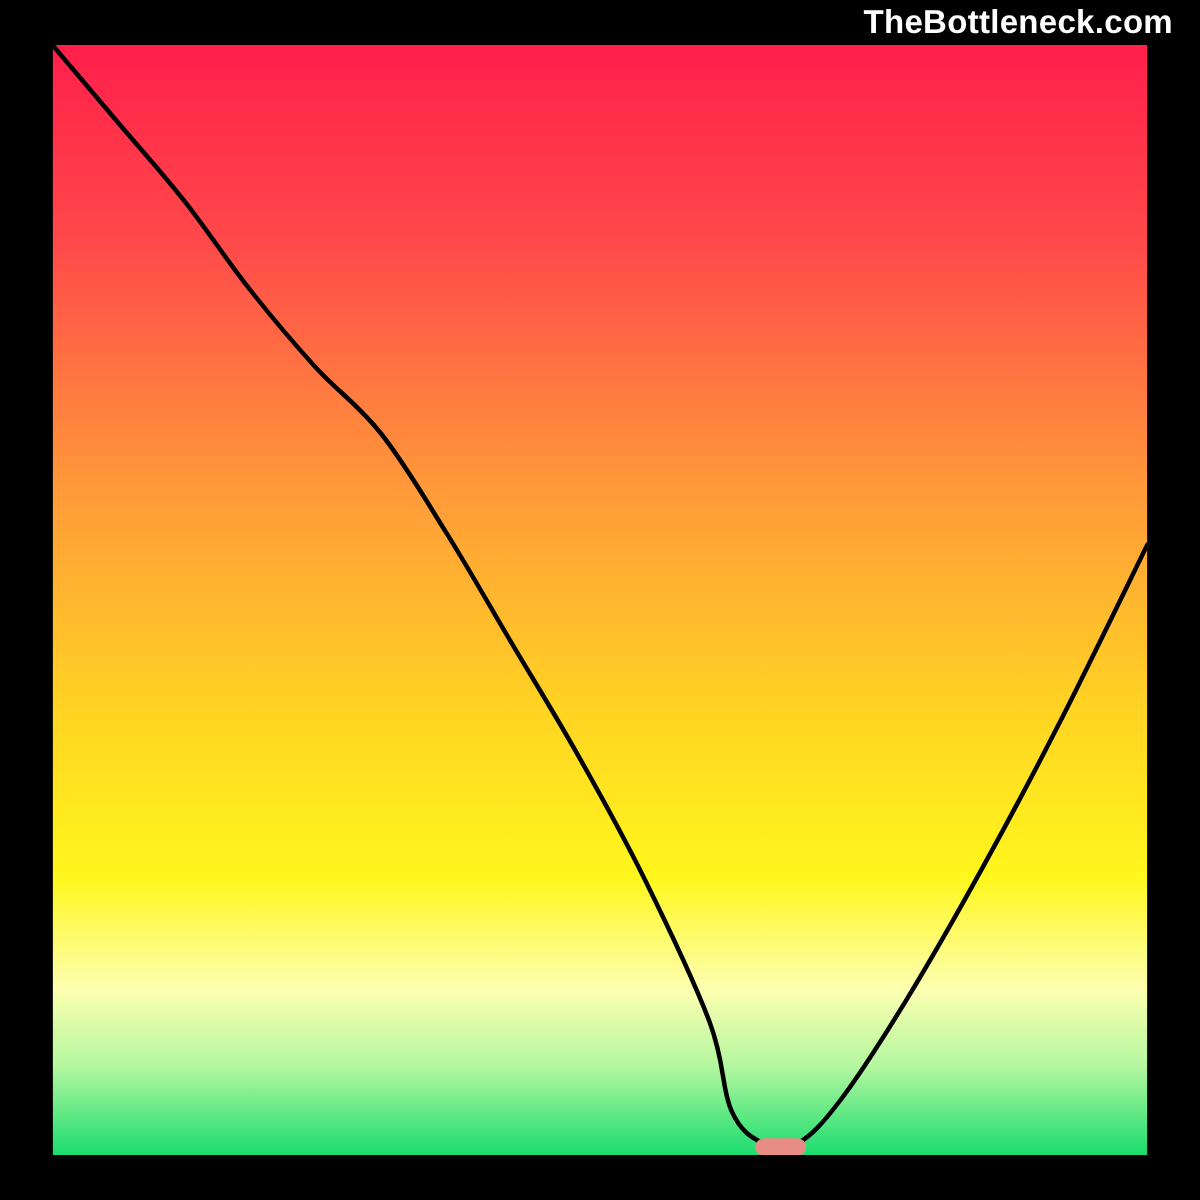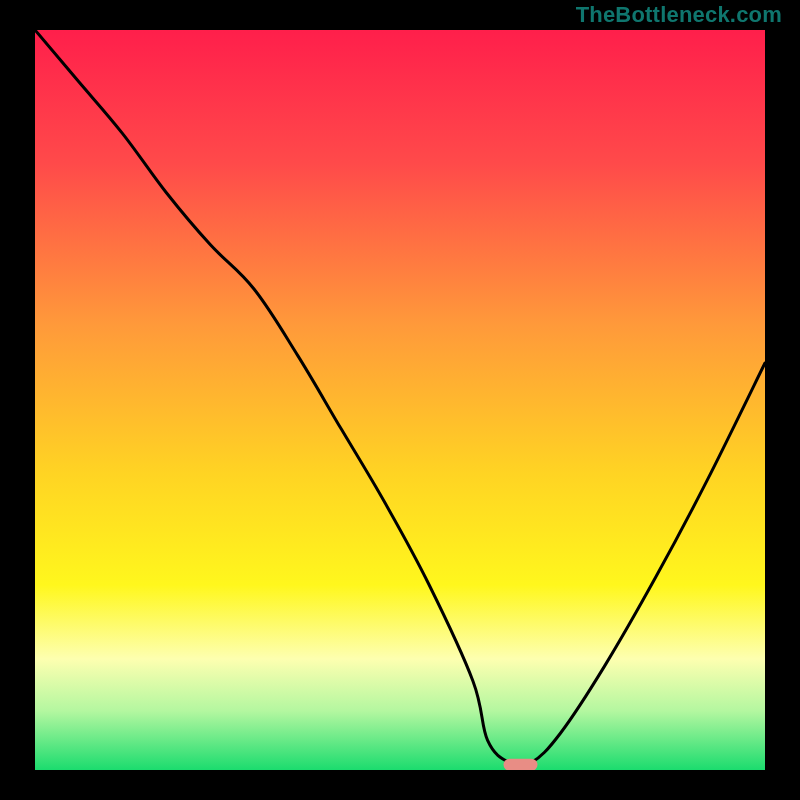--- a/index.html
+++ b/index.html
@@ -14,21 +14,21 @@
   .outer {
     position: relative;
     width: 800px;
     height: 800px;
     background: #000;
   }
   .watermark {
     position: absolute;
     top: 2px;
     right: 18px;
-    color: #0f766e;
+    color: #ffffff;
     font-size: 22px;
     font-weight: 600;
     letter-spacing: 0.2px;
     z-index: 10;
     user-select: none;
   }
   .plot {
     position: absolute;
     left: 35px;
     top: 30px;

